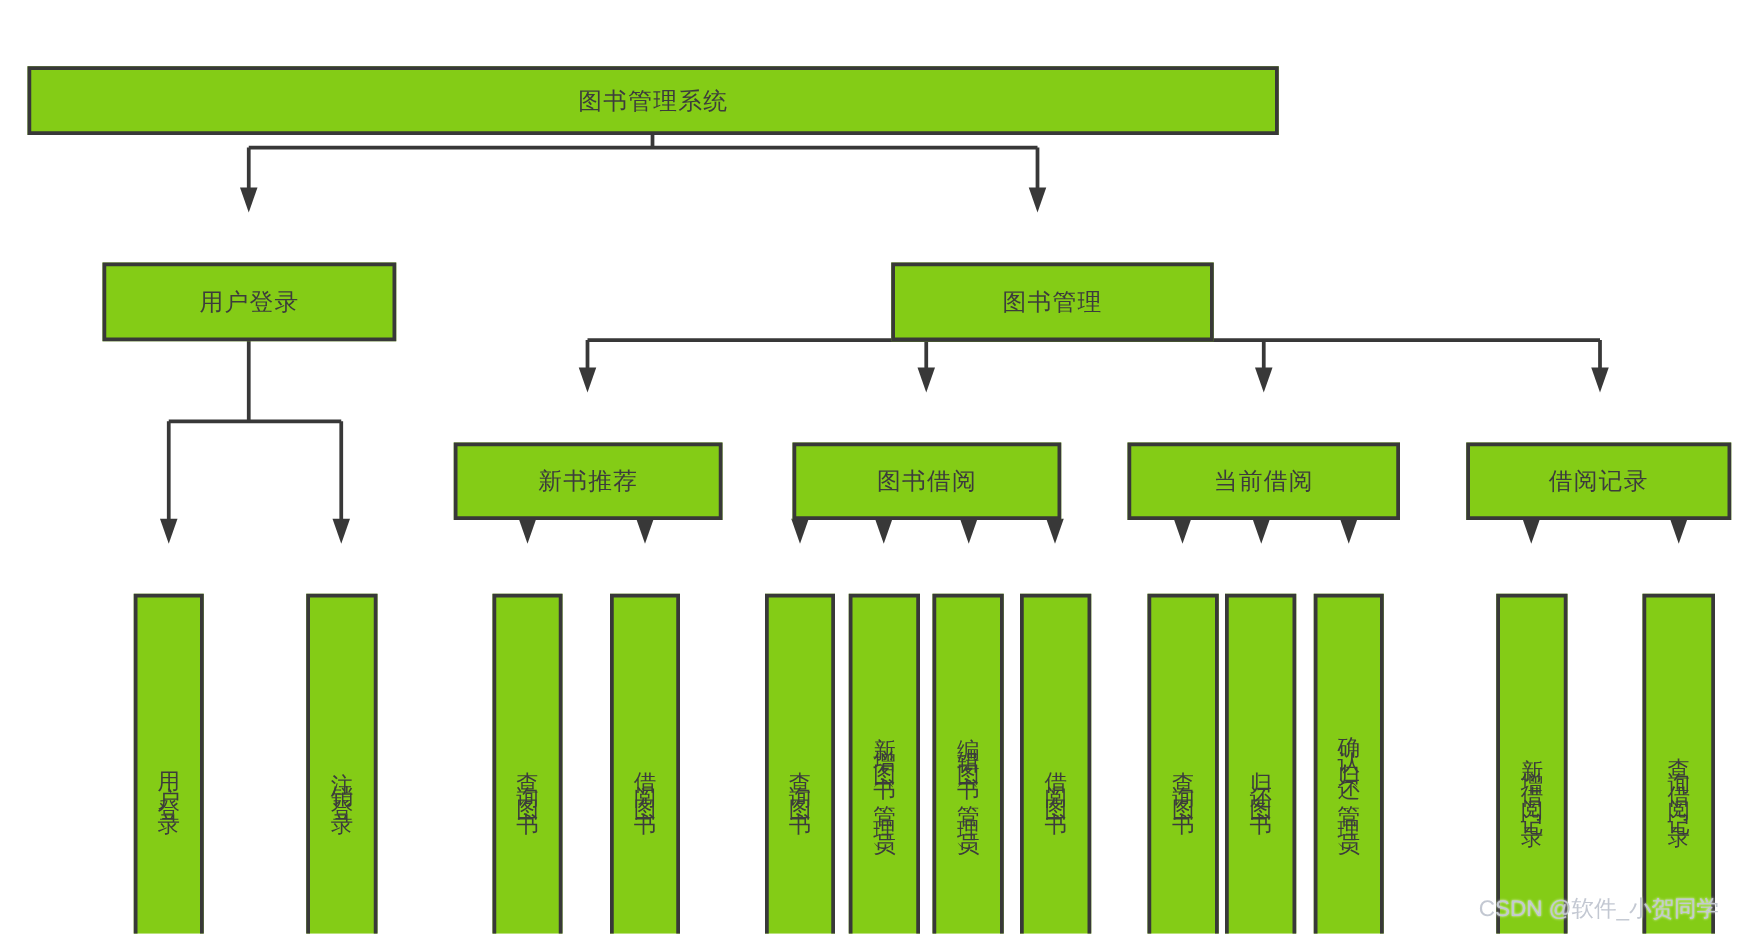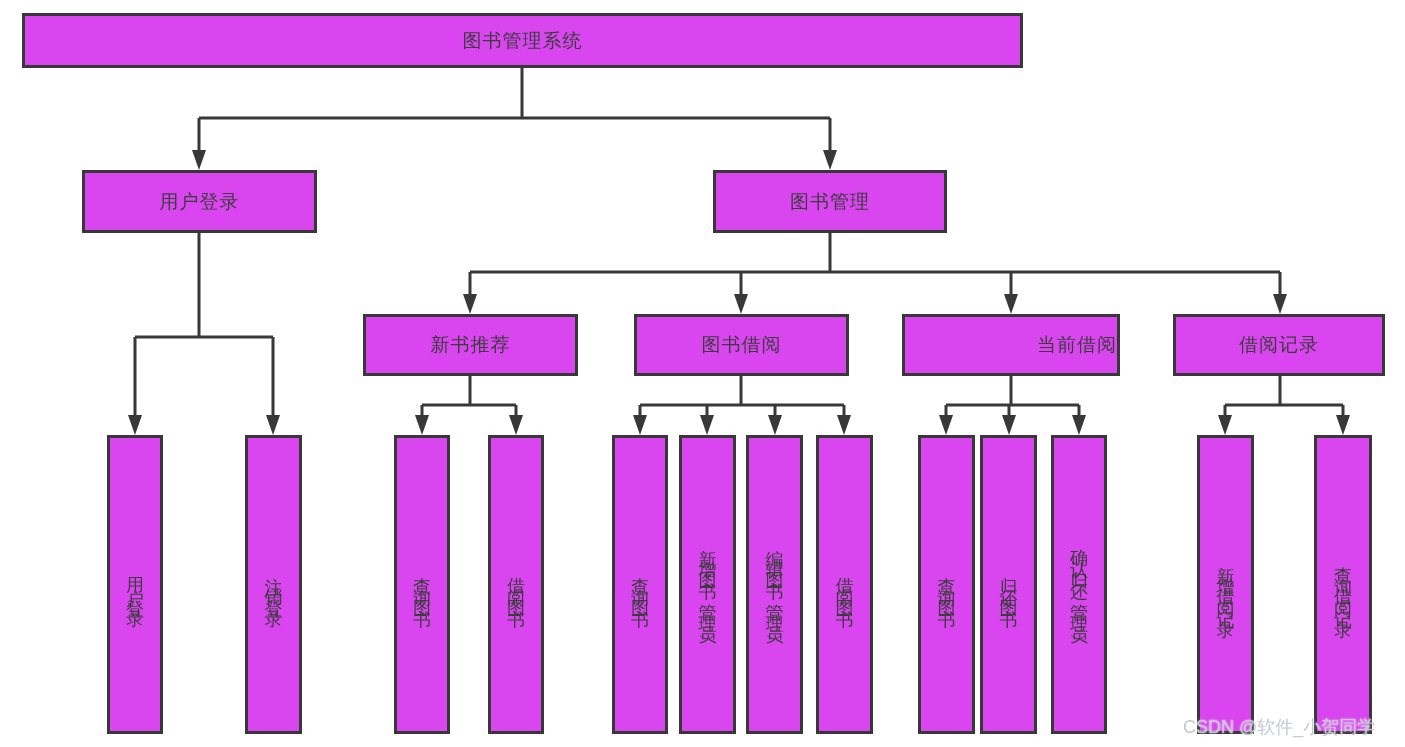--- a/index.html
+++ b/index.html
@@ -18,26 +18,27 @@
   #connectors {
     position: absolute;
     left: 0;
     top: 0;
     z-index: 1;
   }
   .node {
     position: absolute;
     box-sizing: border-box;
     border: 3px solid #383838;
-    background: #d946ef;
+    background: #84cc16;
     display: flex;
     align-items: center;
     justify-content: center;
     color: #3c3c3c;
     z-index: 2;
+    margin-top: 40px;
   }
   .hnode {
     font-size: 19px;
     letter-spacing: 1px;
   }
   .root-node {
     font-size: 19px;
     letter-spacing: 1px;
   }
   .leaf {
@@ -113,31 +114,31 @@
     </g>
   </svg>
 
   <div class="node root-node" style="left:22px; top:13px; width:1001px; height:55px;">
     <span>图书管理系统</span>
   </div>
 
   <div class="node hnode" style="left:82px; top:170px; width:235px; height:63px;">
     <span>用户登录</span>
   </div>
-  <div class="node hnode" style="left:713px; top:170px; width:234px; height:63px;">
+  <div class="node hnode" style="left:713px; top:170px; width:258px; height:63px;">
     <span>图书管理</span>
   </div>
 
   <div class="node hnode" style="left:363px; top:314px; width:215px; height:62px;text-align:right;">
     <span>新书推荐</span>
   </div>
   <div class="node hnode" style="left:634px; top:314px; width:215px; height:62px;justify-content:center;">
     <span>图书借阅</span>
   </div>
-  <div class="node hnode" style="left:902px; top:314px; width:218px; height:62px;justify-content:flex-end;">
+  <div class="node hnode" style="left:902px; top:314px; width:218px; height:62px;">
     <span>当前借阅</span>
   </div>
   <div class="node hnode" style="left:1173px; top:314px; width:212px; height:62px;align-items:center;">
     <span>借阅记录</span>
   </div>
 
   <div class="node leaf" style="left:107px; top:435px; width:56px; height:299px;">
     <span class="vtext">用户登录</span>
   </div>
   <div class="node leaf" style="left:245px; top:435px; width:57px; height:299px;">

